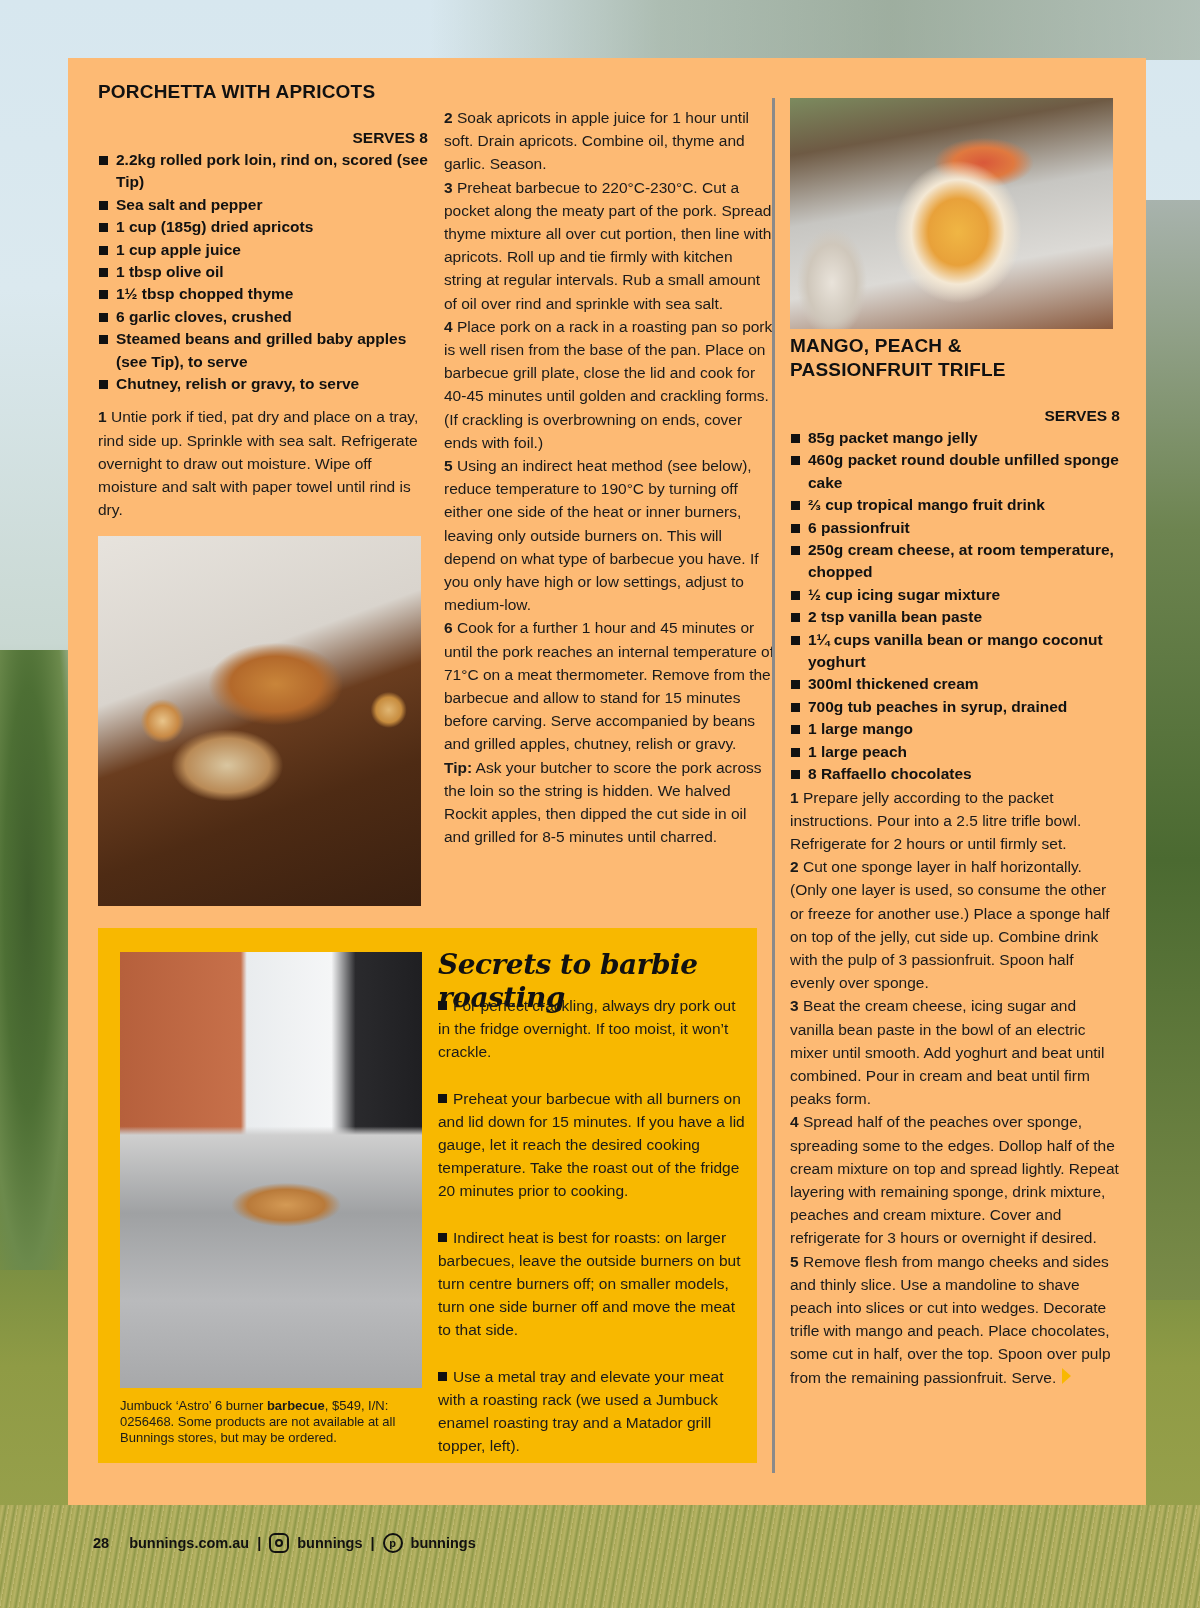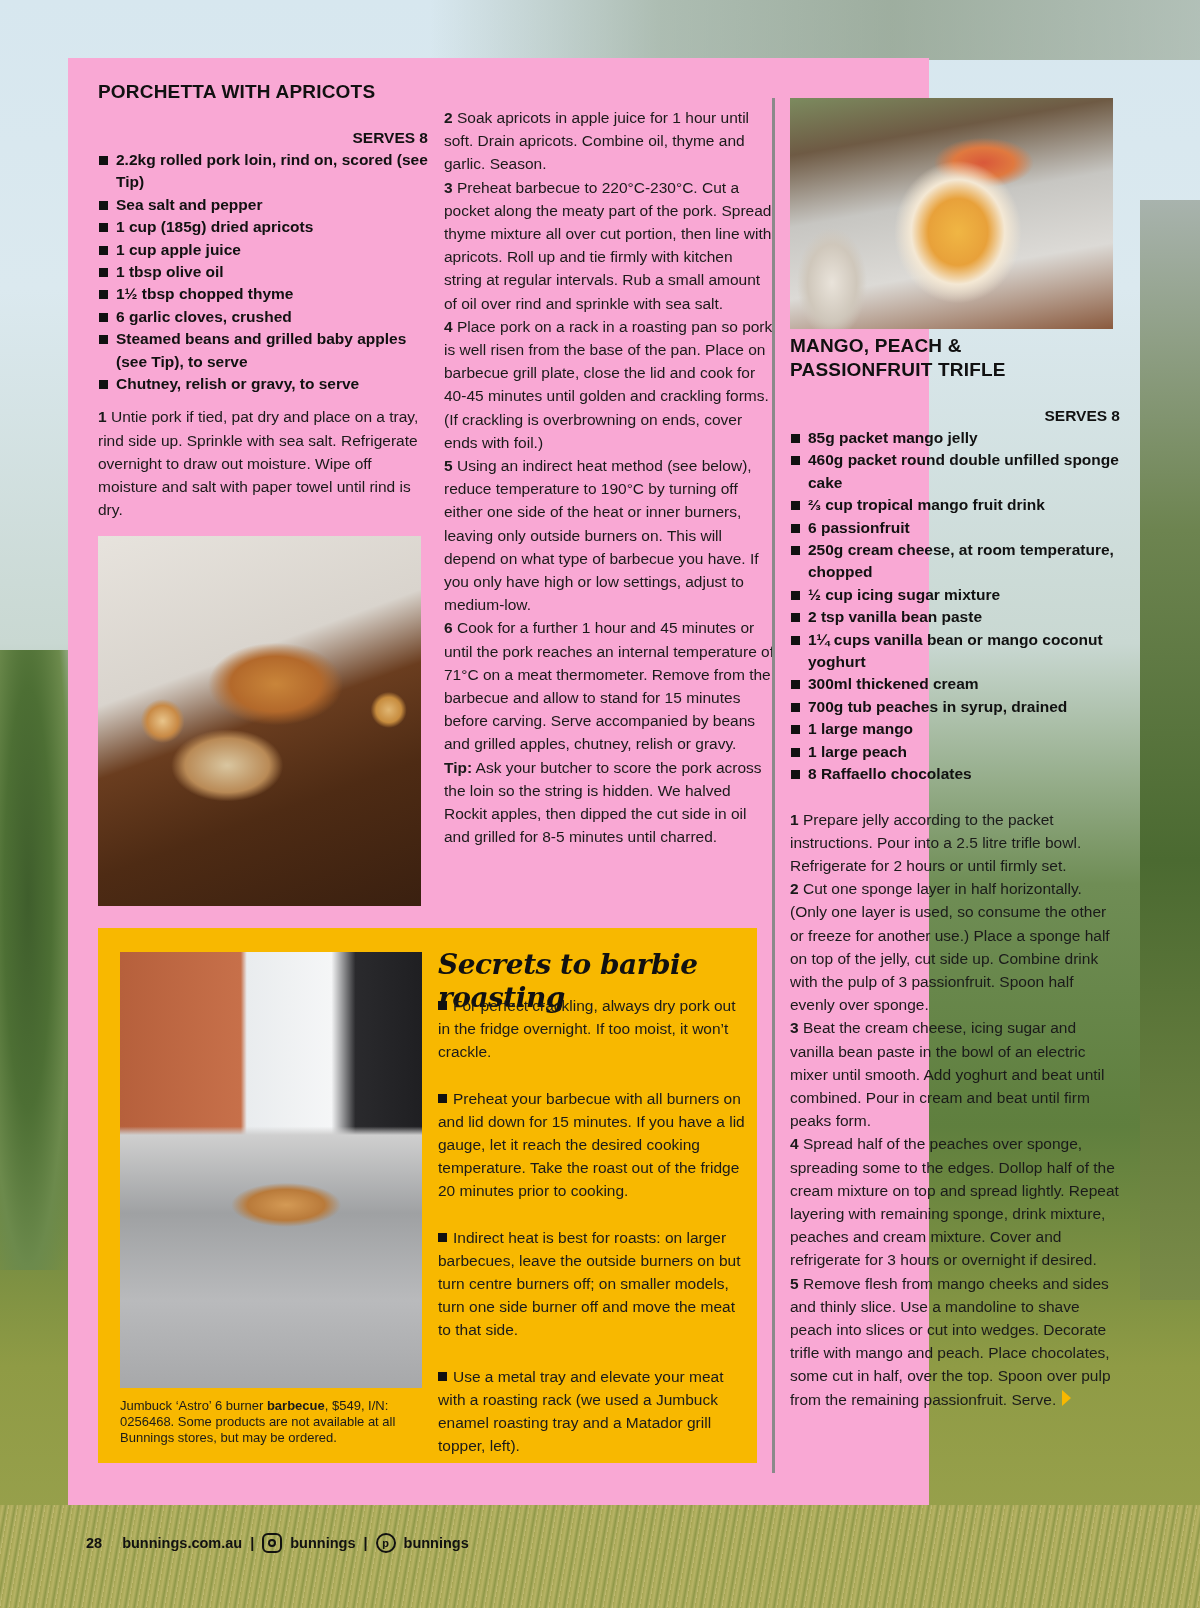--- a/index.html
+++ b/index.html
@@ -21,22 +21,22 @@
   .bg-tree-top {
     position: absolute; left: 430px; top: 0; width: 770px; height: 60px;
     background: linear-gradient(90deg, transparent 0%, #8a9a80 30%, #6f7f5e 60%, #93a08a 100%);
     opacity: 0.55;
   }
   .bg-grass {
     position: absolute; left: 0; top: 1505px; width: 1200px; height: 103px;
     background: repeating-linear-gradient(100deg, #a6a553 0px, #b8b466 3px, #8f9848 6px, #c2bc73 9px);
   }
   .page {
-    position: absolute; left: 68px; top: 58px; width: 861px; height: 1447px;
-    background: #f9a8d4;
+    position: absolute; left: 68px; top: 58px; width: 1078px; height: 1447px;
+    background: #fdba74;
   }
   .col { position: absolute; }
   .col-left { left: 30px; top: 22px; width: 330px; }
   .col-mid { left: 376px; top: 48px; width: 330px; }
   .col-right { left: 722px; top: 38px; width: 330px; }
   .divider {
     position: absolute; left: 704px; top: 40px; width: 3px; height: 1375px;
     background: #8a8a8a;
   }
   .recipe-title {
@@ -113,21 +113,21 @@
     font-size: 15.5px; line-height: 23.2px; color: #1a1a1a; margin-bottom: 23px;
   }
   .tip-item .sq {
     display: inline-block; width: 9px; height: 9px; background: #111; margin-right: 6px; vertical-align: 1px;
   }
   .footer {
     position: absolute; left: 86px; top: 1531px; height: 24px;
     display: flex; align-items: center; gap: 8px;
     font-family: "Liberation Sans", sans-serif; font-weight: 700; font-size: 14.5px; color: #111;
   }
-  .footer .pg { margin-right: 12px; }
+  .footer .pg { margin-right: 12px; margin-left: 7px; }
   .footer .sep { font-weight: 700; }
   .ig-icon {
     width: 20px; height: 20px; border: 2.5px solid #111; border-radius: 6px; position: relative;
   }
   .ig-icon::after {
     content: ""; position: absolute; left: 3.5px; top: 3.5px; width: 8px; height: 8px;
     border: 2.2px solid #111; border-radius: 50%; box-sizing: border-box;
   }
   .pin-icon {
     width: 20px; height: 20px; border: 2.5px solid #111; border-radius: 50%;
@@ -197,21 +197,21 @@
       <li><span class="sq"></span><span>250g cream cheese, at room temperature, chopped</span></li>
       <li><span class="sq"></span><span>½ cup icing sugar mixture</span></li>
       <li><span class="sq"></span><span>2 tsp vanilla bean paste</span></li>
       <li><span class="sq"></span><span>1¼ cups vanilla bean or mango coconut yoghurt</span></li>
       <li><span class="sq"></span><span>300ml thickened cream</span></li>
       <li><span class="sq"></span><span>700g tub peaches in syrup, drained</span></li>
       <li><span class="sq"></span><span>1 large mango</span></li>
       <li><span class="sq"></span><span>1 large peach</span></li>
       <li><span class="sq"></span><span>8 Raffaello chocolates</span></li>
     </ul>
-    <div class="method" style="margin-top:22px">
+    <div class="method" style="">
       <p><b>1</b> <span>Prepare jelly according to the packet instructions. Pour into a 2.5 litre trifle bowl. Refrigerate for 2 hours or until firmly set.</span></p>
       <p><b>2</b> <span>Cut one sponge layer in half horizontally. (Only one layer is used, so consume the other or freeze for another use.) Place a sponge half on top of the jelly, cut side up. Combine drink with the pulp of 3 passionfruit. Spoon half evenly over sponge.</span></p>
       <p><b>3</b> <span>Beat the cream cheese, icing sugar and vanilla bean paste in the bowl of an electric mixer until smooth. Add yoghurt and beat until combined. Pour in cream and beat until firm peaks form.</span></p>
       <p><b>4</b> <span>Spread half of the peaches over sponge, spreading some to the edges. Dollop half of the cream mixture on top and spread lightly. Repeat layering with remaining sponge, drink mixture, peaches and cream mixture. Cover and refrigerate for 3 hours or overnight if desired.</span></p>
       <p><b>5</b> <span>Remove flesh from mango cheeks and sides and thinly slice. Use a mandoline to shave peach into slices or cut into wedges. Decorate trifle with mango and peach. Place chocolates, some cut in half, over the top. Spoon over pulp from the remaining passionfruit. Serve.</span><span class="arrow-right"></span></p>
     </div>
   </div>
 
   <div class="tip-box">
     <div class="photo-bbq" title="Man roasting pork on a stainless steel 6 burner barbecue"></div>

